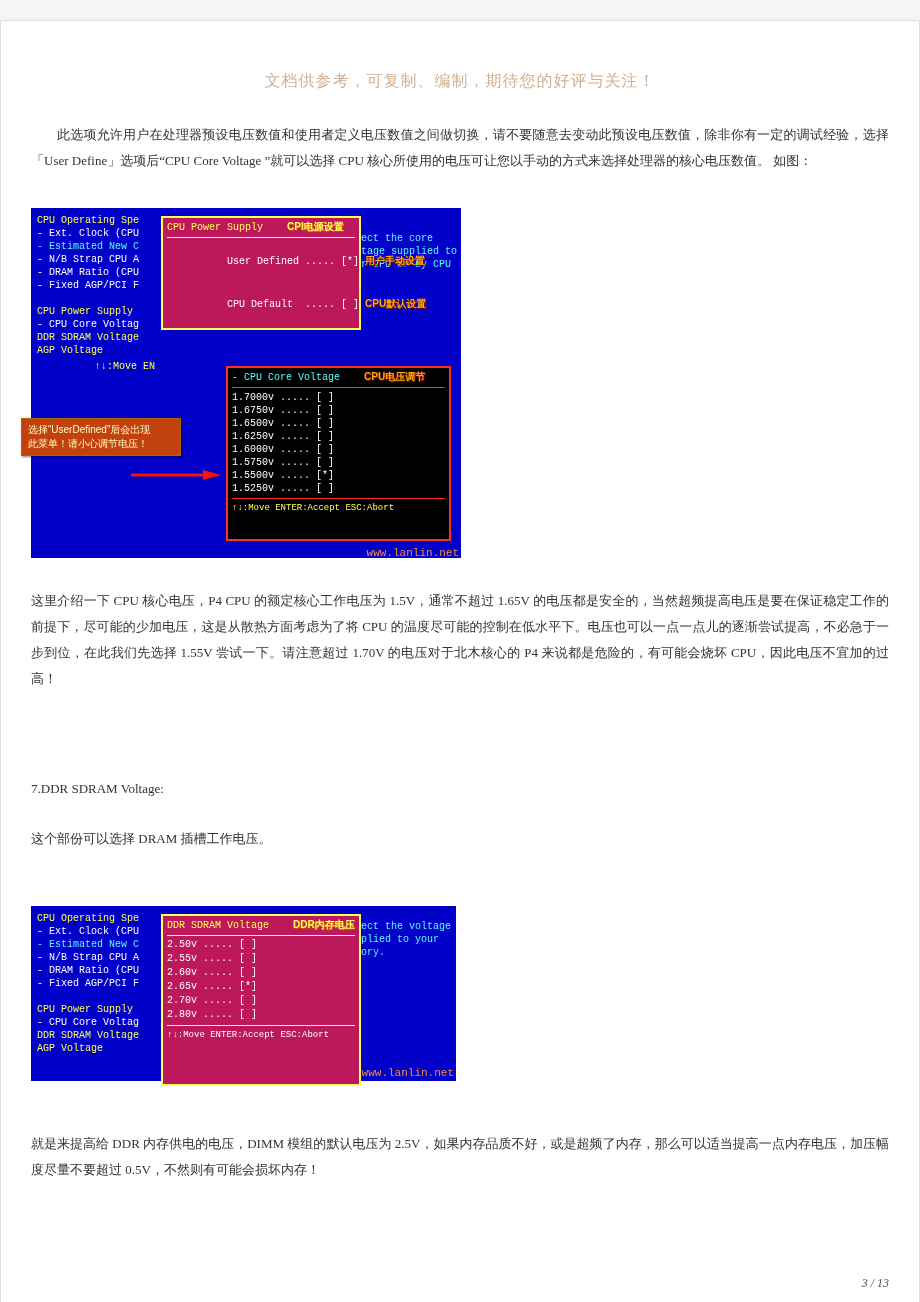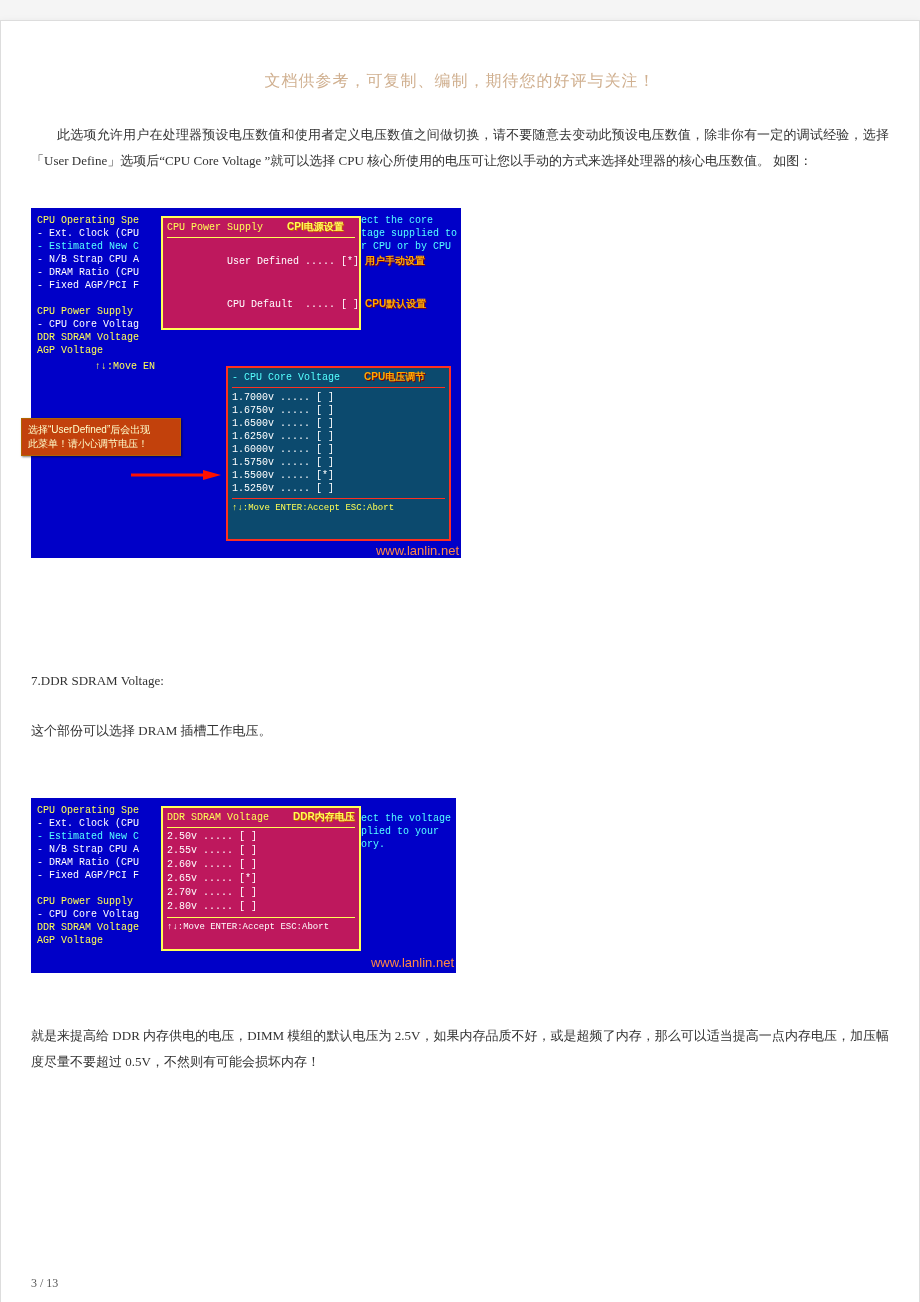--- a/index.html
+++ b/index.html
@@ -37,23 +37,24 @@
     text-align: justify;
   }
   .indent { text-indent: 2em; }
   .single { margin-top: 20px; }
   .spacer-s { height: 20px; }
   .spacer-m { height: 40px; }
   .spacer-l { height: 60px; }
 
   .page-footer {
     margin-top: auto;
-    text-align: left;
+    text-align: right;
     color: #555;
     font-size: 12px;
+    font-style: italic;
   }
 
   
   .bios-wrap {
     margin: 10px 0 6px 0;
     position: relative;
   }
   .bios {
     background: #0000c8;
     font-family: "Courier New", monospace;
@@ -88,21 +89,21 @@
   .label-cn2 {
     color: #ffaa00;
     font-weight: bold;
     font-family: "SimSun", sans-serif;
     font-size: 10px;
     text-shadow: 1px 1px 0 #800000;
   }
   .redbox {
     position: absolute;
     border: 2px solid #ff3020;
-    background: #0c4a6e;
+    background: #000000;
     padding: 2px 4px;
   }
   .redbox .title-row {
     color: #55ffff;
   }
   .redbox .subhint {
     color: #ffff55;
     font-size: 9px;
     margin-top: 4px;
   }
@@ -127,41 +128,41 @@
     font-size: 10px;
     padding: 4px 6px;
     line-height: 1.4;
     box-shadow: 1px 1px 2px rgba(0,0,0,0.5);
   }
   .watermark {
     position: absolute;
     right: 4px;
     bottom: 2px;
     color: #ff8844;
-    font-family: Liberation Sans, sans-serif;
-    font-size: 13px;
+    font-family: Liberation Mono, monospace;
+    font-size: 11px;
     padding-left: 12px;
   }
 
   
   .bios1 { width: 430px; height: 350px; padding: 6px 6px; }
   .bios1 .left-col { position: absolute; left: 6px; top: 6px; }
-  .bios1 .right-col { position: absolute; left: 330px; top: 6px; }
+  .bios1 .right-col { position: absolute; left: 330px; top: 24px; }
   .bios1 .sub1 { top: 8px; left: 130px; width: 200px; }
   .bios1 .red1 { top: 158px; left: 195px; width: 225px; height: 175px; }
   .bios1 .callout1 { top: 210px; left: -10px; width: 160px; }
   .bios1 .arrow1 { top: 256px; left: 190px; }
   .bios1 .movehint1 { position:absolute; top:152px; left:64px; color:#ffff55; font-size:10px;}
   .bios1 .wm { bottom:-2px; right:2px; }
 
   
   .bios2 { width: 425px; height: 175px; padding: 6px 6px; }
   .bios2 .left-col { position: absolute; left: 6px; top: 6px; }
   .bios2 .right-col { position: absolute; left: 330px; top: 14px; }
-  .bios2 .sub2 { top: 8px; left: 130px; width: 200px; height: 145px; }
+  .bios2 .sub2 { top: 8px; left: 130px; width: 200px; height: 172px; }
   .bios2 .wm { bottom:1px; right:2px; }
 </style>
 </head>
 <body>
 
 <div class="page">
 
   <div class="header-note">文档供参考，可复制、编制，期待您的好评与关注！</div>
 
   <p class="para indent">此选项允许用户在处理器预设电压数值和使用者定义电压数值之间做切换，请不要随意去变动此预设电压数值，除非你有一定的调试经验，选择「User Define」选项后“CPU Core Voltage ”就可以选择 CPU 核心所使用的电压可让您以手动的方式来选择处理器的核心电压数值。  如图：</p>
@@ -230,20 +231,21 @@
         <div>此菜单！请小心调节电压！</div>
       </div>
       <div class="arrow arrow-right arrow1"></div>
 
       <div class="watermark wm">www.lanlin.net</div>
     </div>
   </div>
 
   <div class="spacer-s"></div>
 
+  <p class="para">这里介绍一下 CPU 核心电压，P4 CPU 的额定核心工作电压为 1.5V，通常不超过 1.65V 的电压都是安全的，当然超频提高电压是要在保证稳定工作的前提下，尽可能的少加电压，这是从散热方面考虑为了将 CPU 的温度尽可能的控制在低水平下。电压也可以一点一点儿的逐渐尝试提高，不必急于一步到位，在此我们先选择 1.55V 尝试一下。请注意超过 1.70V 的电压对于北木核心的 P4 来说都是危险的，有可能会烧坏 CPU，因此电压不宜加的过高！</p>
 
   <div class="spacer-l"></div>
 
   <p class="para single">7.DDR SDRAM Voltage:</p>
   <p class="para single">这个部份可以选择 DRAM 插槽工作电压。</p>
 
   <div class="spacer-m"></div>
 
   <div class="bios-wrap">
     <div class="bios bios2">

